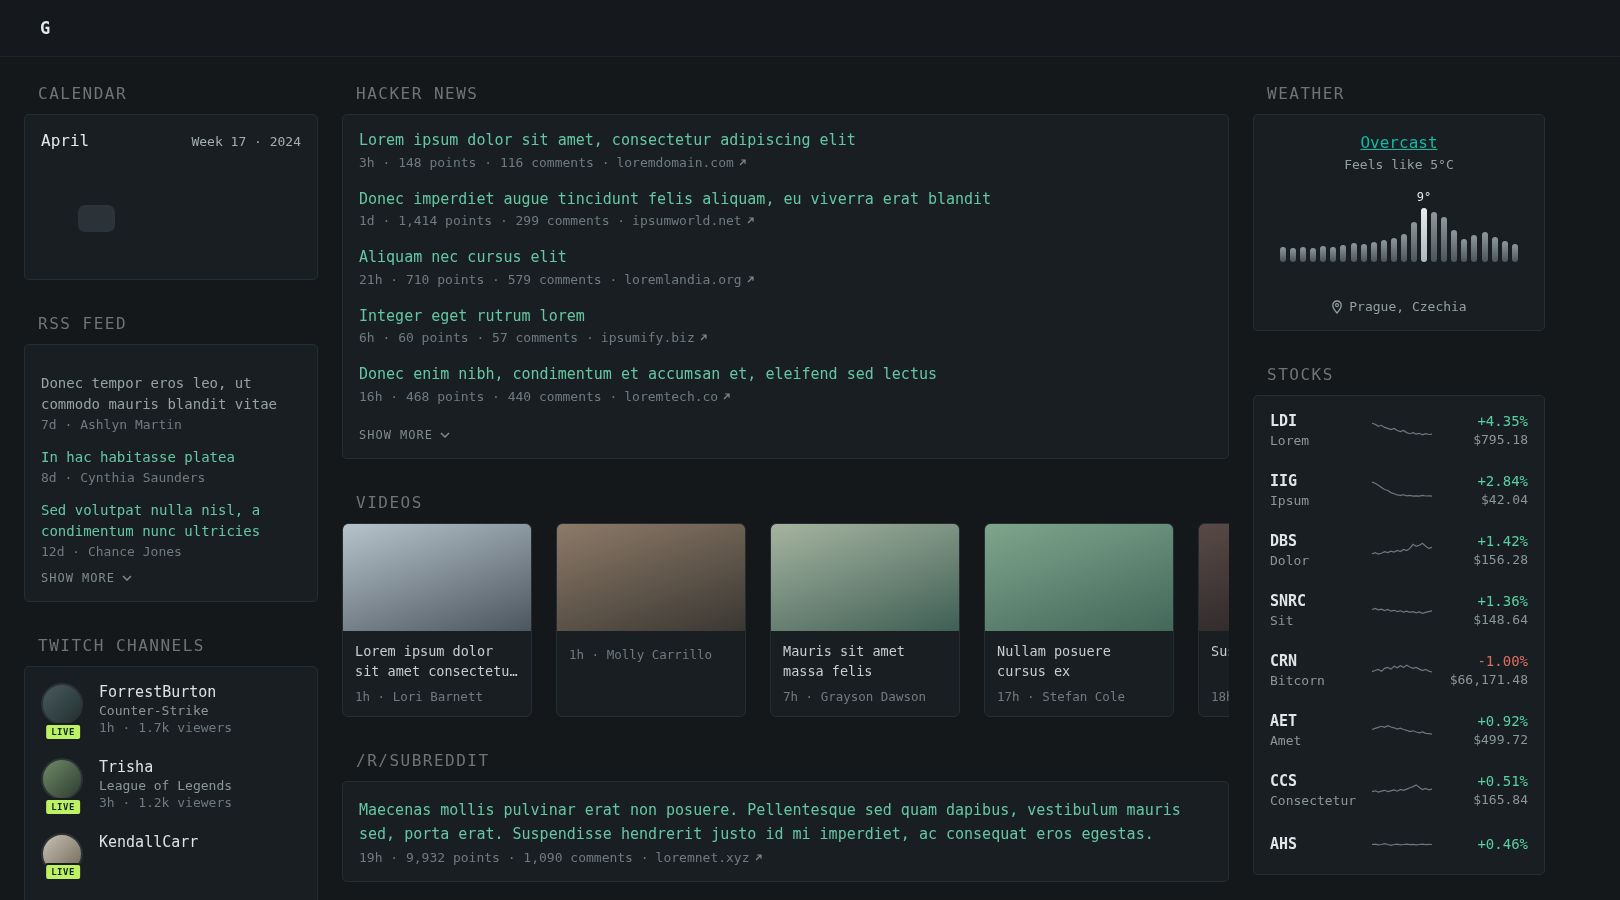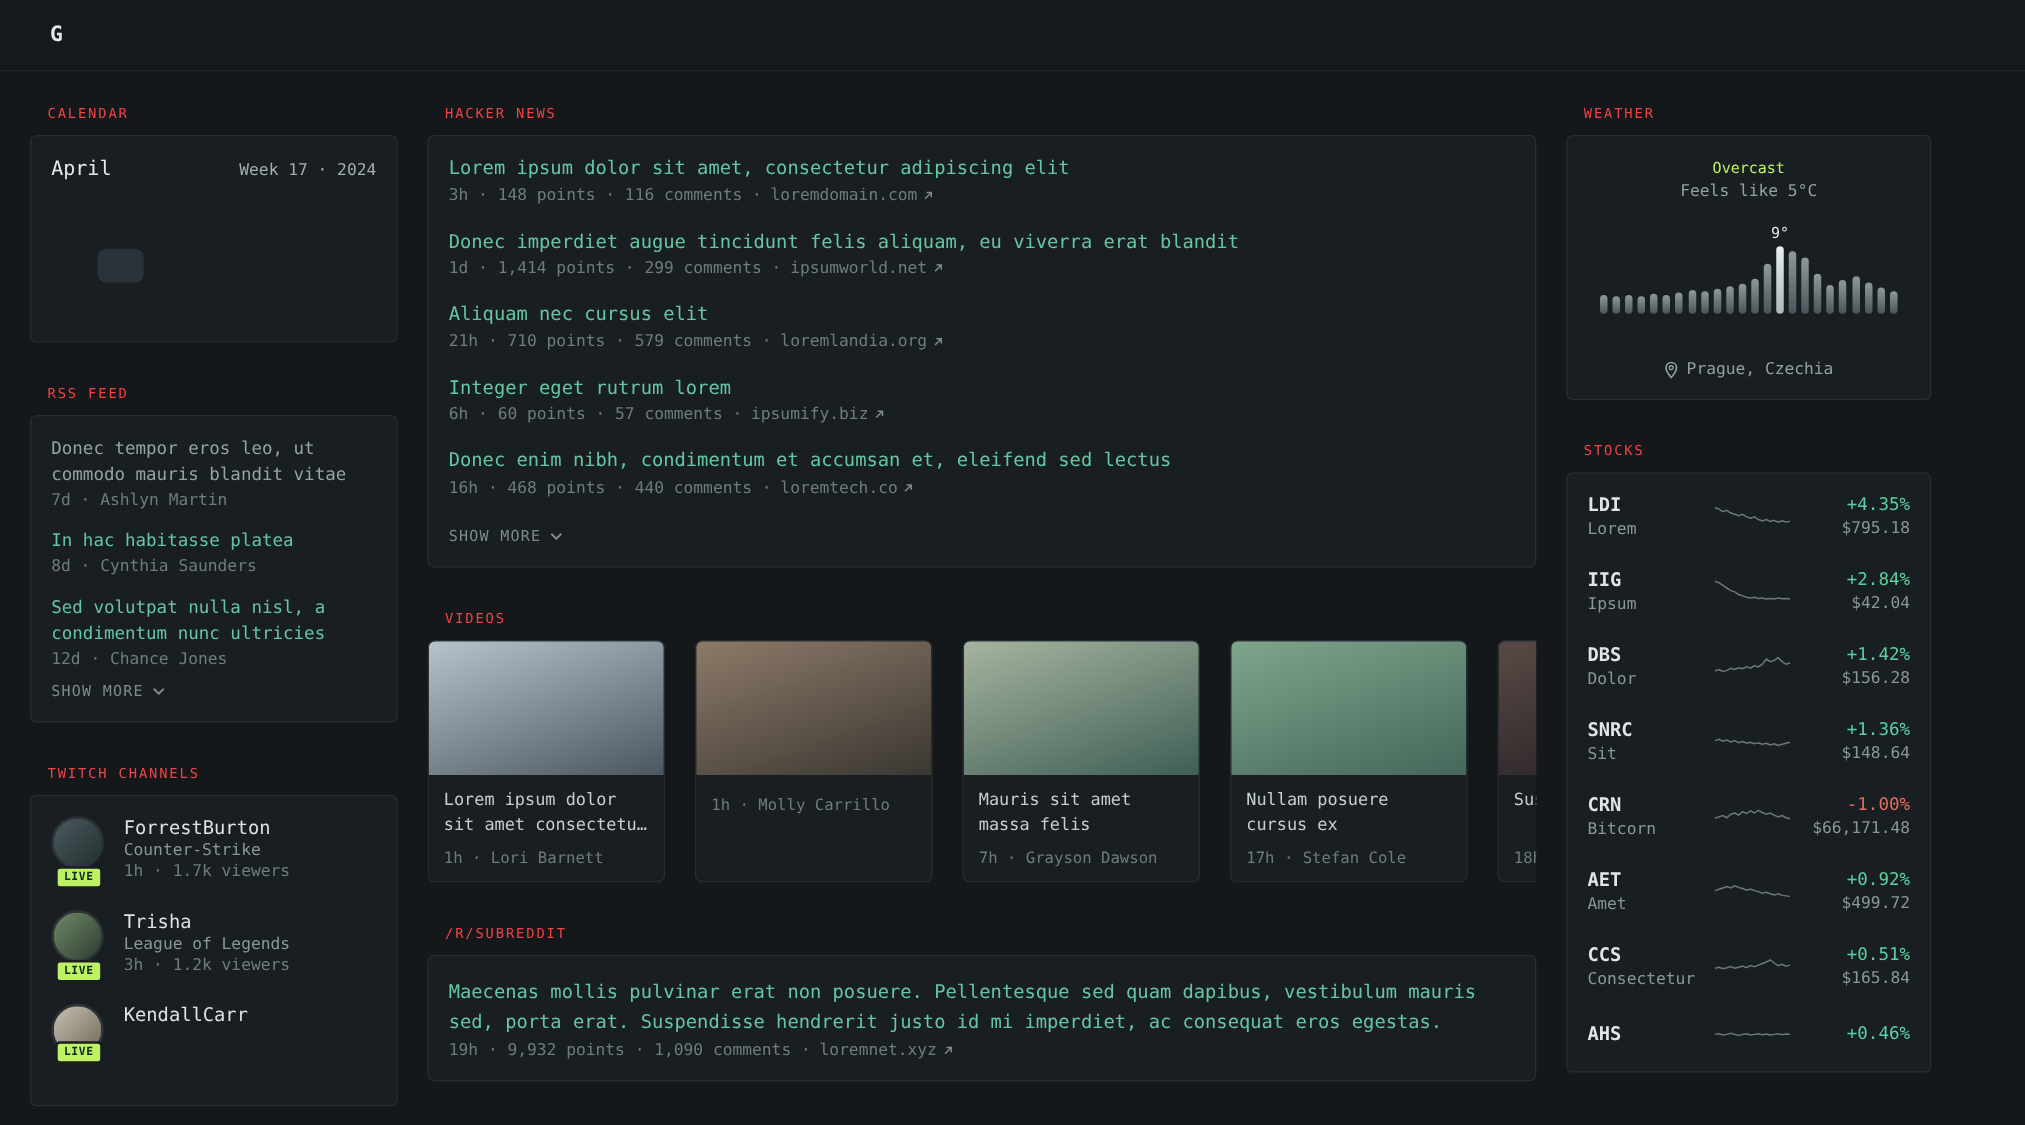--- a/index.html
+++ b/index.html
@@ -31,21 +31,21 @@
   .main {
     display:grid;
     grid-template-columns:294px 887px 292px;
     column-gap:24px;
     padding:27px 0 0 24px;
     height:843px; overflow:hidden;
     align-items:start;
   }
   .widget + .widget { margin-top:34px; }
   .w-label {
-    font-size:11px; letter-spacing:1.5px; color:#ef4444;
+    font-size:16px; letter-spacing:1.5px; color:#737373;
     text-transform:uppercase; padding-left:14px; margin-bottom:11px;
   }
   .card {
     background:#191e22;
     border:1px solid #272e33;
     border-radius:5px;
   }
   .show-more {
     display:inline-flex; align-items:center; gap:7px;
     font-size:12px; letter-spacing:1px; color:#7e8b8d;
@@ -65,21 +65,21 @@
     font-size:13px; color:#c4cdcd; border-radius:7px;
   }
   .day.muted { color:#56636a; }
   .day.selected { background:#2b3338; color:#eaf0f0; }
 
   
   .rss-card { padding:16px; }
   .feed-item { margin-bottom:15px; }
   .feed-item:last-of-type { margin-bottom:10px; }
   .feed-title { display:block; font-size:14px; line-height:1.5; color:#64c7a2; }
-  .feed-item.muted .feed-title { color:#95a3a3; }
+  .feed-item.muted .feed-title { color:#95a3a3;margin-top:12px; }
   .feed-meta { font-size:13px; color:#6e7c7f; margin-top:2px; }
 
   
   .twitch-card { padding:16px; }
   .channel { display:flex; gap:14px; margin-bottom:23px; }
   .avatar-wrap { position:relative; width:44px; flex:none; }
   .avatar {
     width:42px; height:42px; border-radius:50%;
     border:2px solid #2c3438; background:#3a4a4a;
   }
@@ -107,21 +107,21 @@
   
   .video-row { display:flex; gap:24px; overflow:hidden; }
   .video-card { width:190px; flex:none; overflow:hidden; border-radius:6px; }
   .thumb { width:100%; height:107px; border-radius:5px 5px 0 0; }
   .v-body { padding:10px 12px 12px; }
   .v-title { display:block; font-size:13.5px; line-height:1.55; color:#c6cfcf; min-height:42px; }
   .v-meta { font-size:12.5px; color:#6e7c7f; margin-top:6px; white-space:nowrap; overflow:hidden; }
 
   
   .wx-card { padding:18px 18px 16px; text-align:center; }
-  .wx-cond { font-size:12px; color:#bef264; }
+  .wx-cond { font-size:16px; color:#14b8a6;text-decoration:underline; }
   .wx-feels { font-size:13px; color:#93a0a2; margin-top:5px; }
   .wx-chart-wrap { padding:0 8px; margin-top:34px; }
   .wx-bars { display:flex; justify-content:space-between; align-items:flex-end; height:56px; position:relative; }
   .bar {
     width:6px; border-radius:3px;
     background:linear-gradient(180deg,#8e999c,#4b5559);
     position:relative;
   }
   .bar.hl { background:linear-gradient(180deg,#e8eeee,#aeb8ba); }
   .bar-temp {

